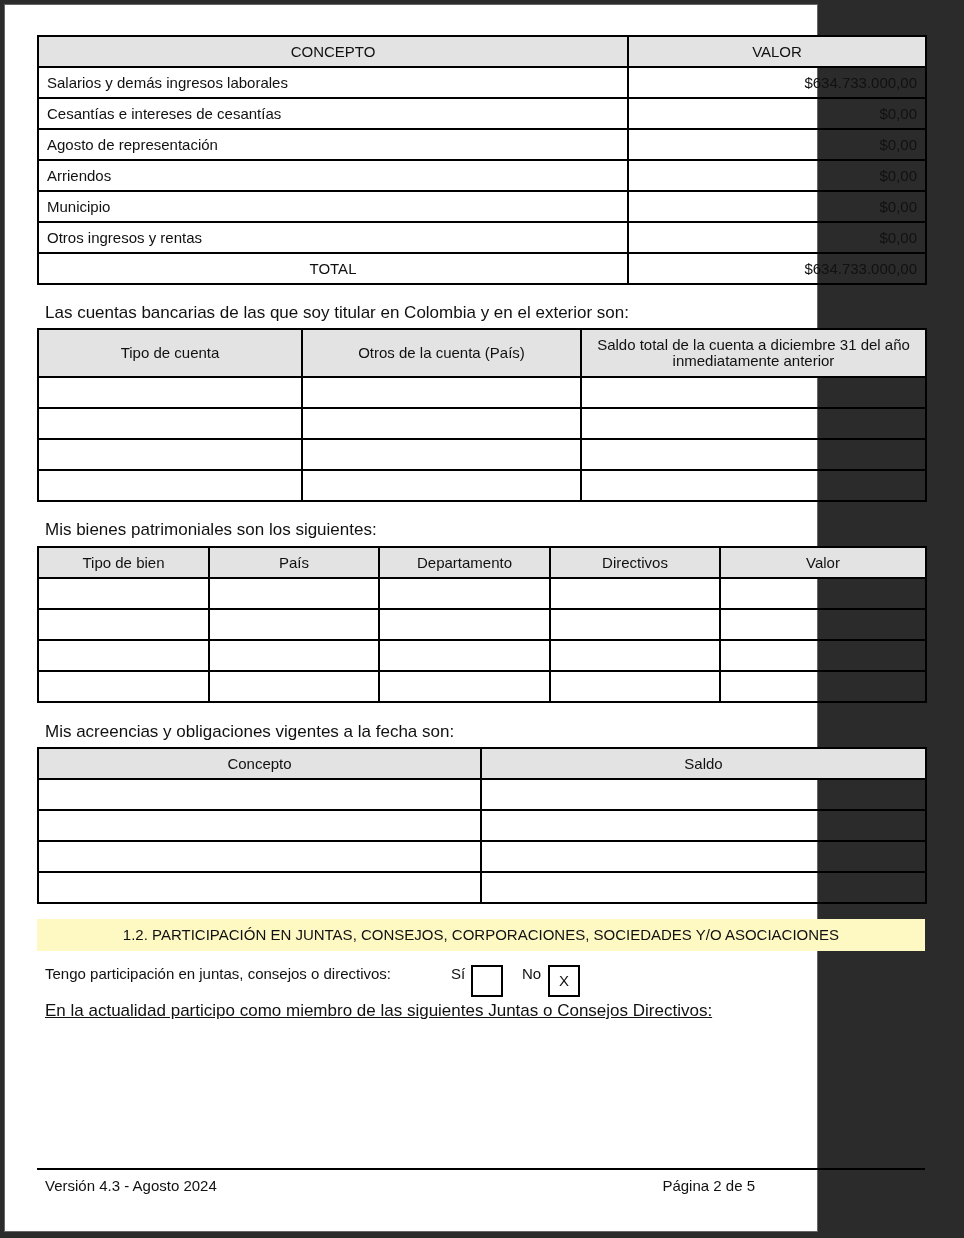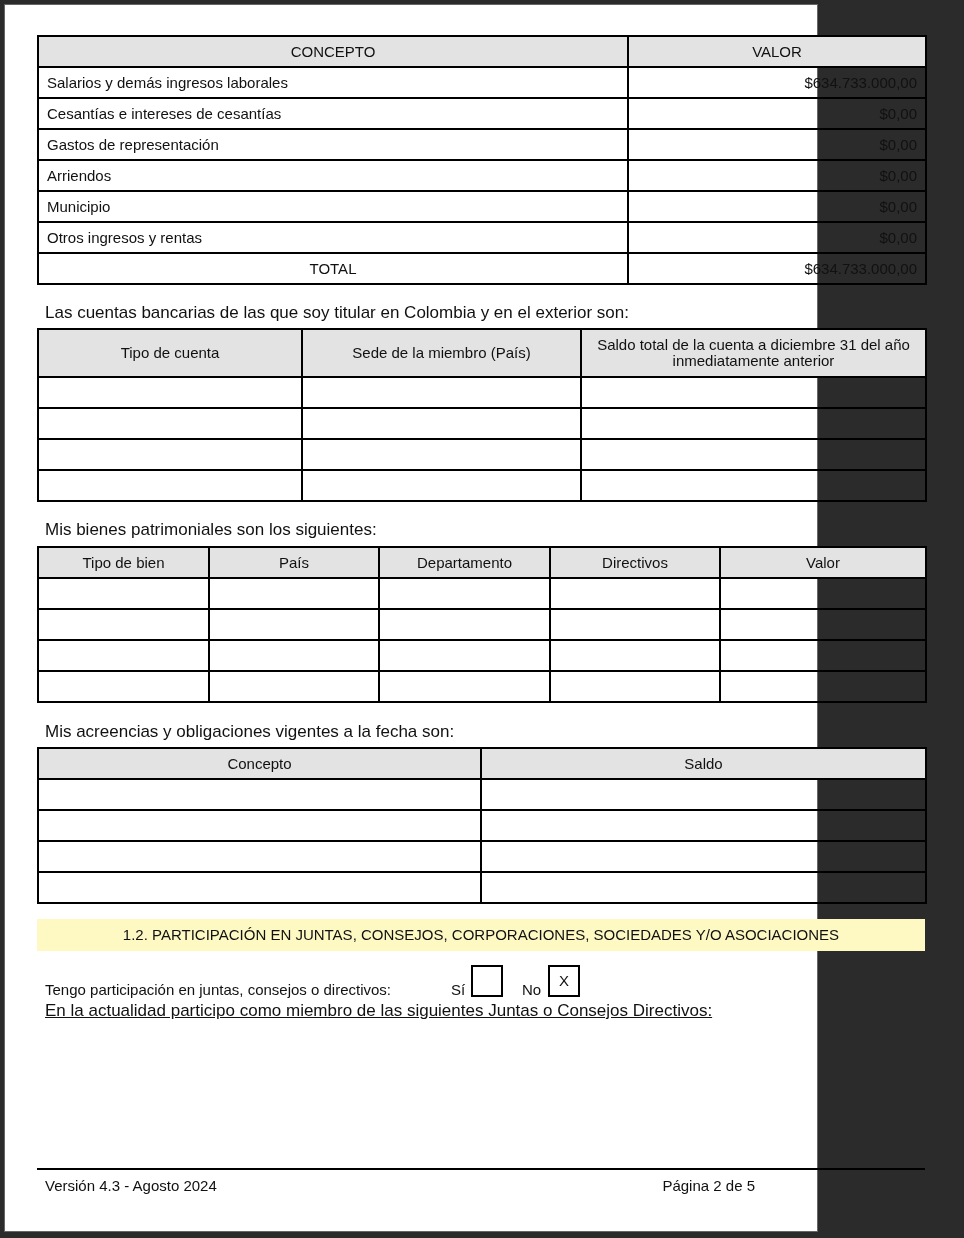--- a/index.html
+++ b/index.html
@@ -25,21 +25,21 @@
   .right { text-align: right; }
   .center { text-align: center; }
   .label {
     position: absolute; left: 40px; font-size: 17px; line-height: 18px;
   }
   .section-bar {
     position: absolute; left: 32px; top: 914px; width: 888px; height: 32px;
     background: #fef9c3; font-size: 15px; text-align: center; line-height: 32px;
   }
   .checkrow { position: absolute; left: 40px; top: 960px; height: 34px; font-size: 15px; }
-  .checkrow span { position: absolute; top: 16px; white-space: nowrap; }
+  .checkrow span { position: absolute; top: 0; white-space: nowrap; }
   .box {
     position: absolute; top: 0; width: 32px; height: 32px; border: 2px solid #000;
     box-sizing: border-box; text-align: center; line-height: 28px; font-size: 15px;
   }
   .footer-line {
     position: absolute; left: 32px; top: 1163px; width: 888px; height: 2px; background: #000;
   }
   .footer-left { position: absolute; left: 40px; top: 1172px; font-size: 15px; }
   .footer-right { position: absolute; right: 62px; top: 1172px; font-size: 15px; }
 </style>
@@ -60,21 +60,21 @@
     </tr>
     <tr>
       <td>Salarios y demás ingresos laborales</td>
       <td class="right">$634.733.000,00</td>
     </tr>
     <tr>
       <td>Cesantías e intereses de cesantías</td>
       <td class="right">$0,00</td>
     </tr>
     <tr>
-      <td>Gastos de representación</td>
+      <td>Agosto de representación</td>
       <td class="right">$0,00</td>
     </tr>
     <tr>
       <td>Arriendos</td>
       <td class="right">$0,00</td>
     </tr>
     <tr>
       <td>Municipio</td>
       <td class="right">$0,00</td>
     </tr>
@@ -92,21 +92,21 @@
   <div class="label" style="top:299px;">Las cuentas bancarias de las que soy titular en Colombia y en el exterior son:</div>
   <table class="tbl" style="top:323px;">
     <colgroup>
         <col style="width:264px">
         <col style="width:279px">
         <col style="width:345px">
       </colgroup>
     <tbody>
         <tr>
       <th style="height:48px">Tipo de cuenta</th>
-      <th style="height:48px">Sede de la miembro (País)</th>
+      <th style="height:48px">Otros de la cuenta (País)</th>
       <th style="height:48px">Saldo total de la cuenta a diciembre 31 del año inmediatamente anterior</th>
     </tr>
     <tr>
           <td></td>
           <td></td>
           <td></td>
         </tr>
     <tr>
           <td></td>
           <td></td>

